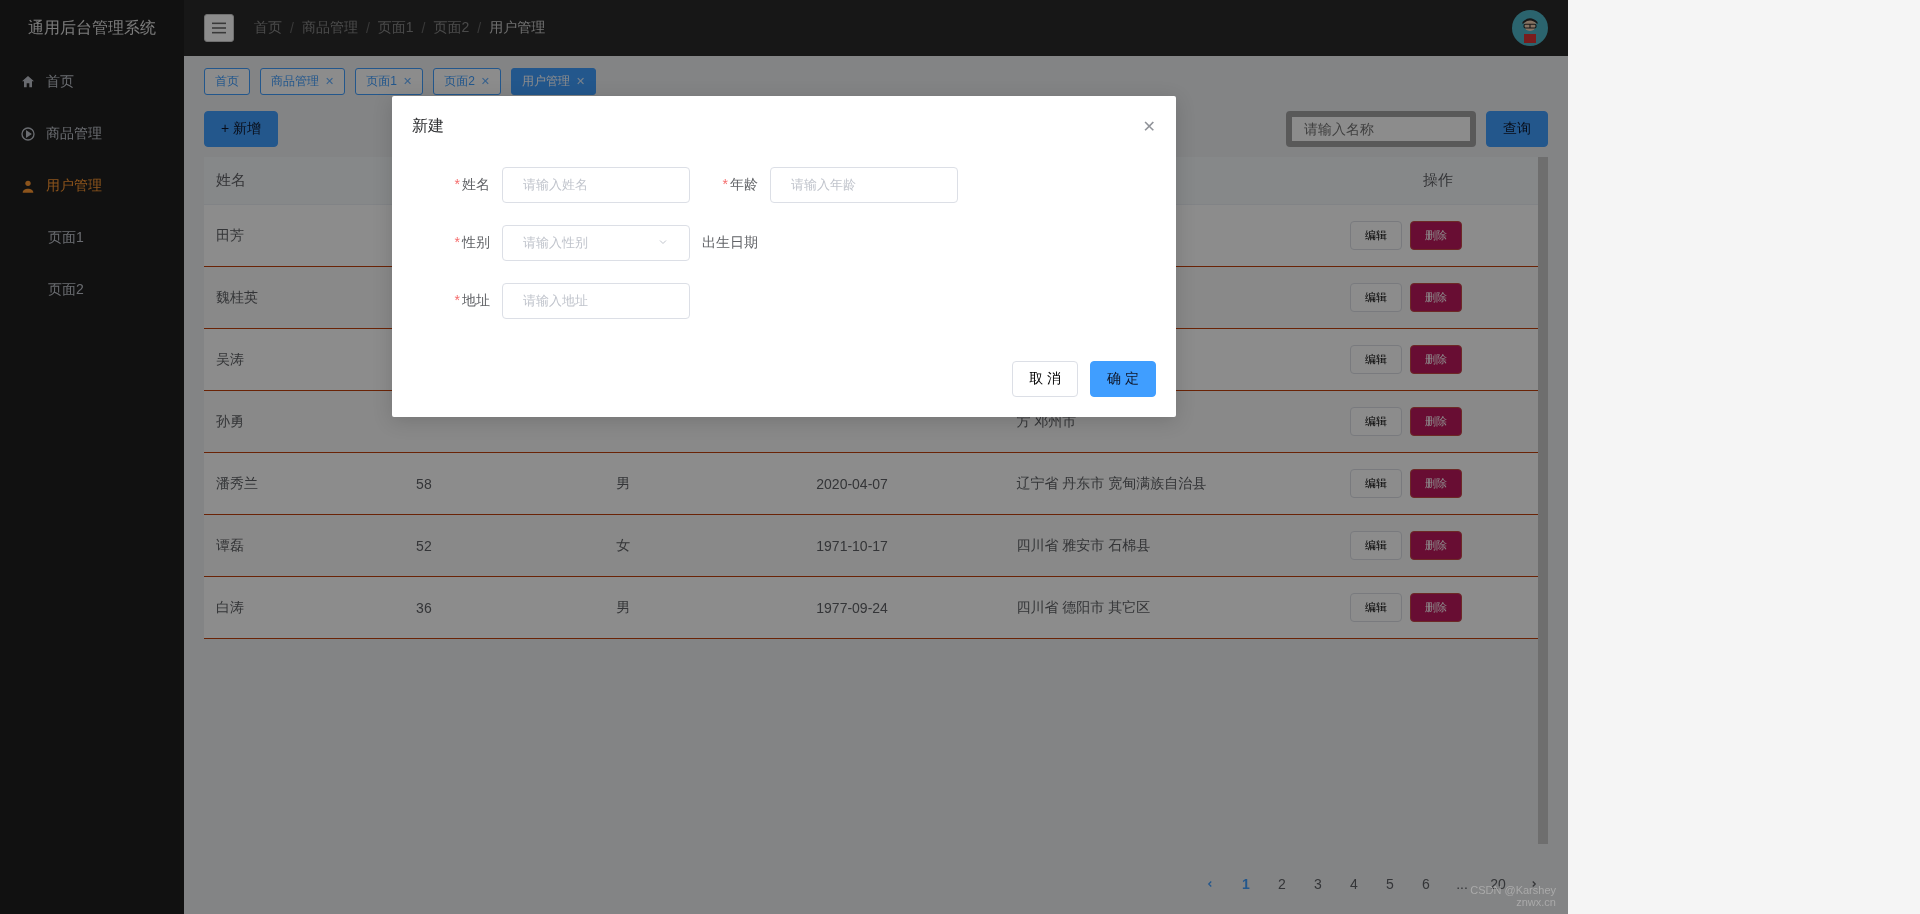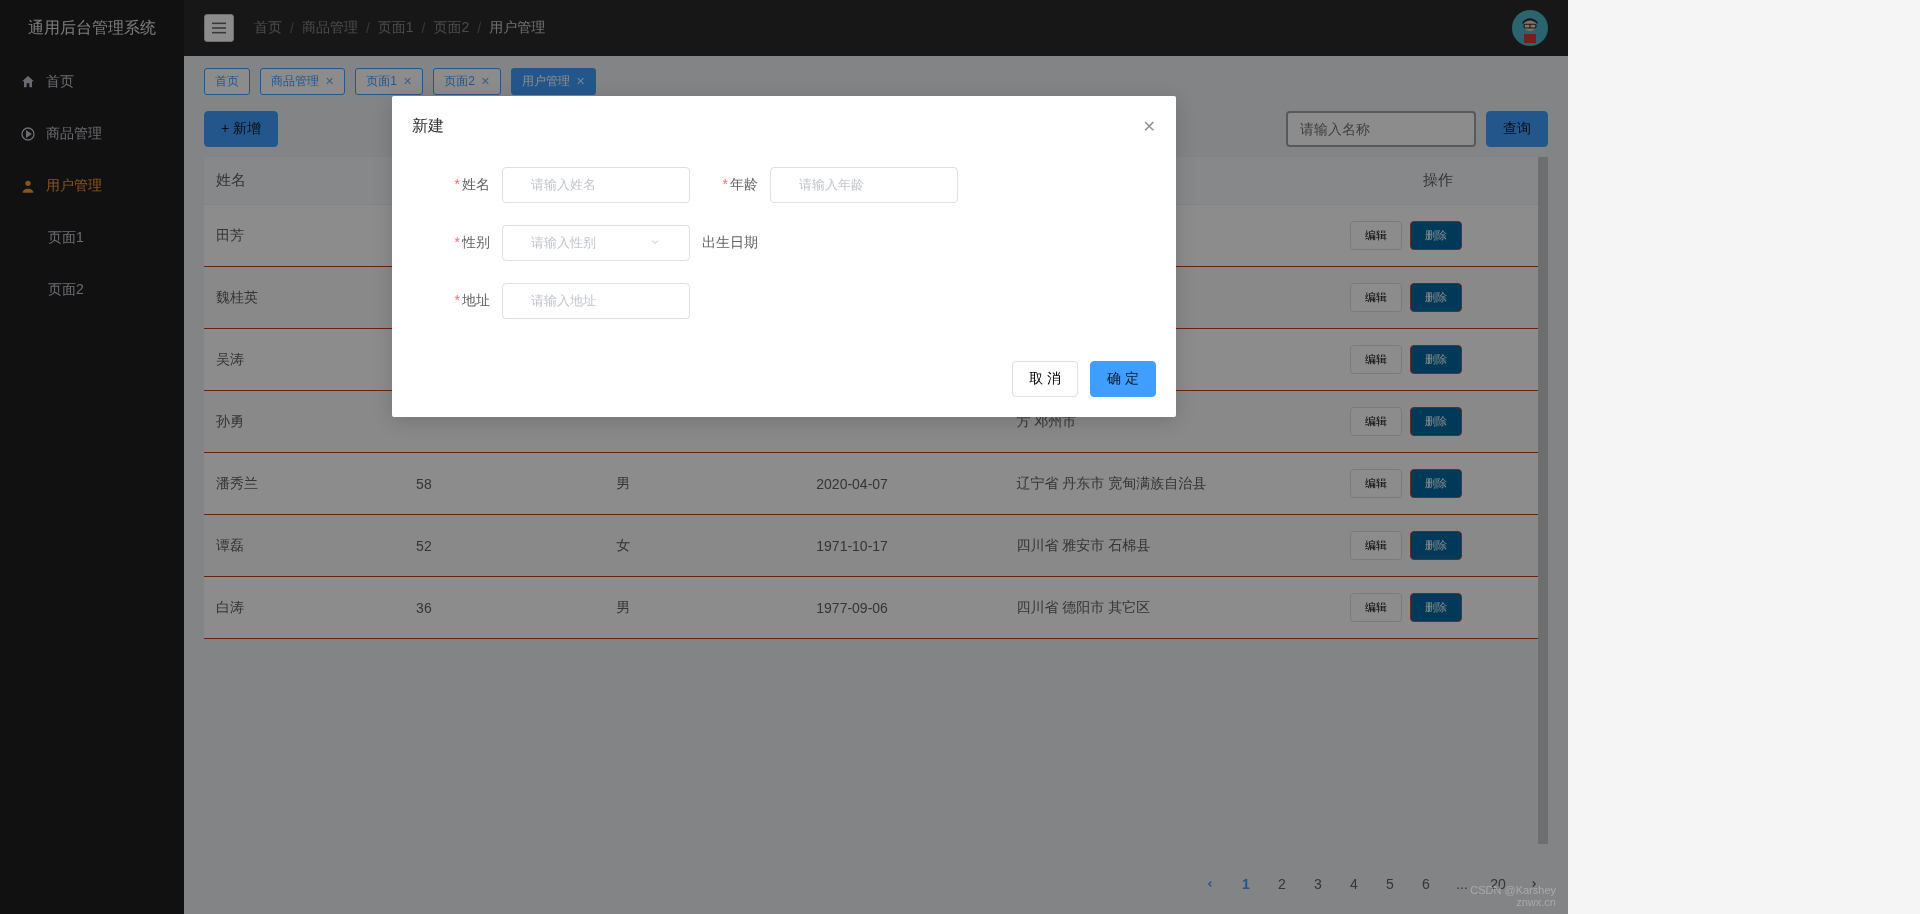--- a/index.html
+++ b/index.html
@@ -29,23 +29,23 @@
 .tabs { display: flex; gap: 10px; padding: 12px 20px 6px; }
 .tab { display: flex; align-items: center; padding: 4px 10px; border: 1px solid #409eff; border-radius: 3px; background: #fff; color: #409eff; font-size: 12px; cursor: pointer; }
 .tab.active { background: #409eff; color: #fff; }
 .tab .close { margin-left: 6px; font-size: 11px; opacity: 0.8; }
 
 
 .content { flex: 1; padding: 10px 20px; display: flex; flex-direction: column; overflow: hidden; }
 .toolbar { display: flex; align-items: center; margin-bottom: 10px; }
 .btn { padding: 8px 16px; border-radius: 4px; border: 1px solid #dcdfe6; background: #fff; cursor: pointer; font-size: 14px; }
 .btn.primary { background: #409eff; border-color: #409eff; color: #0f172a; }
-.btn.danger { background: #0369a1; border-color: #c74a46; color: #fff; }
+.btn.danger { background: #be185d; border-color: #c74a46; color: #fff; }
 .toolbar .right { margin-left: auto; display: flex; gap: 10px; }
-.input { height: 36px; padding: 0 12px; border: 2px solid #a3a3a3; border-radius: 4px; width: 190px; outline: none; font-size: 14px; }
+.input { height: 36px; padding: 0 12px; border: 6px solid #a3a3a3; border-radius: 4px; width: 190px; outline: none; font-size: 14px; }
 
 
 .table-wrap { flex: 1; overflow: auto; border-right: 10px solid #c8c8c8; }
 .table { width: 100%; border-collapse: collapse; background: #fff; }
 .table th { text-align: left; padding: 14px 12px; font-weight: 500; color: #606266; background: #f5f7fa; border-bottom: 1px solid #ebeef5; font-size: 15px; }
 .table td { padding: 16px 12px; border-bottom: 1px solid #c2410c; color: #606266; }
 .table tr:nth-child(even) td { background: #f9f9f9; }
 .table .ops { display: flex; gap: 8px; }
 .table .ops .btn { padding: 6px 14px; font-size: 11px; }
 
@@ -58,21 +58,21 @@
 .mask { position: absolute; inset: 0; background: rgba(0,0,0,0.45); z-index: 100; }
 .dialog { position: absolute; top: 96px; left: 50%; transform: translateX(-50%); width: 784px; background: #fff; border-radius: 2px; z-index: 101; box-shadow: 0 4px 20px rgba(0,0,0,0.15); }
 .dialog-header { padding: 20px 20px 10px; display: flex; align-items: center; }
 .dialog-title { font-size: 16px; color: #303133; }
 .dialog-close { margin-left: auto; color: #909399; cursor: pointer; font-size: 16px; }
 .dialog-body { padding: 20px 30px 10px; }
 .form-row { display: flex; margin-bottom: 22px; }
 .form-item { display: flex; align-items: center; }
 .form-label { width: 80px; text-align: right; padding-right: 12px; color: #606266; font-size: 14px; }
 .form-label .req { color: #f56c6c; margin-right: 2px; }
-.form-control { width: 188px; height: 36px; border: 1px solid #dcdfe6; border-radius: 4px; padding: 0 28px; font-size: 13px; color: #c0c4cc; display: flex; align-items: center; position: relative; }
+.form-control { width: 188px; height: 36px; border: 1px solid #dcdfe6; border-radius: 4px; padding: 0 20px; font-size: 13px; color: #c0c4cc; display: flex; align-items: center; position: relative; }
 .form-control .arrow-down { margin-left: auto; color: #c0c4cc; }
 .form-control .cal { margin-right: 6px; color: #c0c4cc; }
 .dialog-footer { padding: 10px 20px 20px; display: flex; justify-content: flex-end; gap: 12px; }
 
 
 .watermark { position: absolute; bottom: 6px; right: 12px; color: #aaa; font-size: 11px; z-index: 200; text-align: right; }
 </style>
 </head>
 <body>
 
@@ -267,21 +267,21 @@
                   <div class="ops">
       <button class="btn">编辑</button>
       <button class="btn danger">删除</button>
     </div>
                 </td>
               </tr>
               <tr>
     <td>白涛</td>
     <td>36</td>
     <td>男</td>
-    <td>1977-09-06</td>
+    <td>1977-09-24</td>
     <td>四川省 德阳市 其它区</td>
     <td>
                   <div class="ops">
       <button class="btn">编辑</button>
       <button class="btn danger">删除</button>
     </div>
                 </td>
               </tr>
             </tbody>
         </table>

